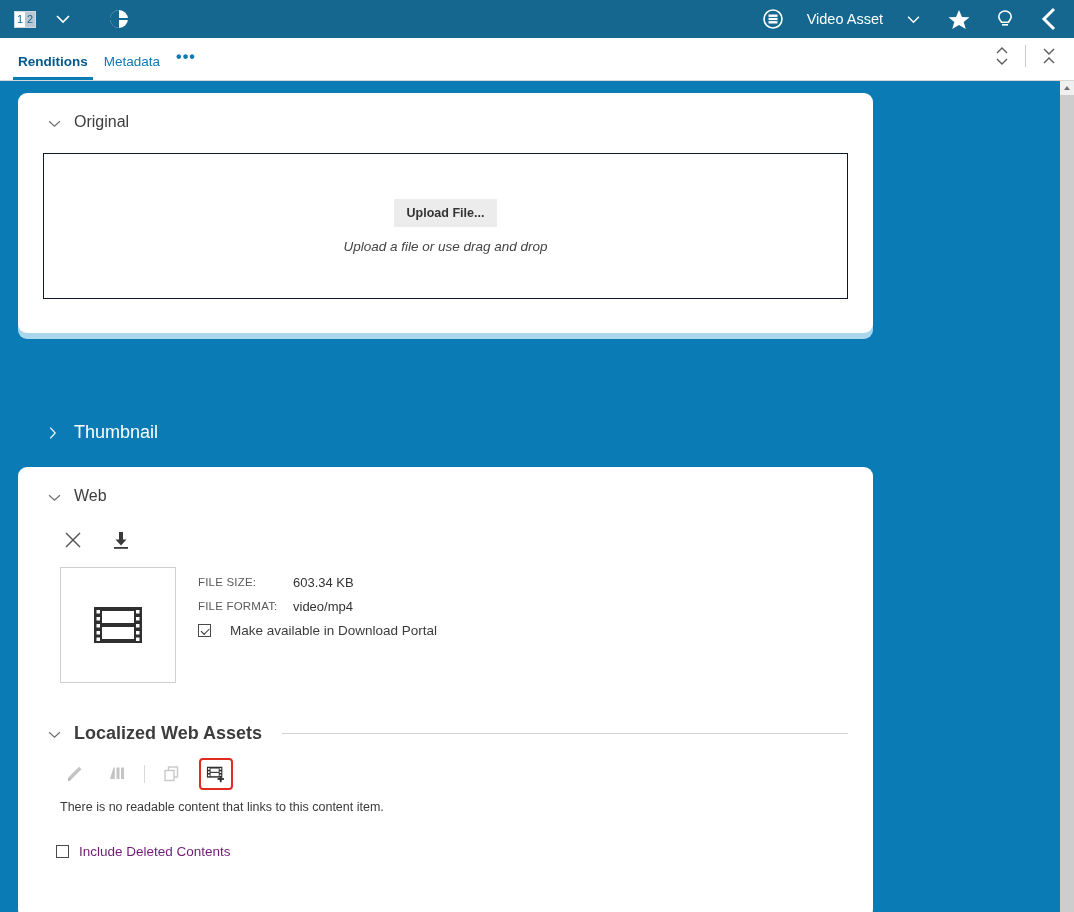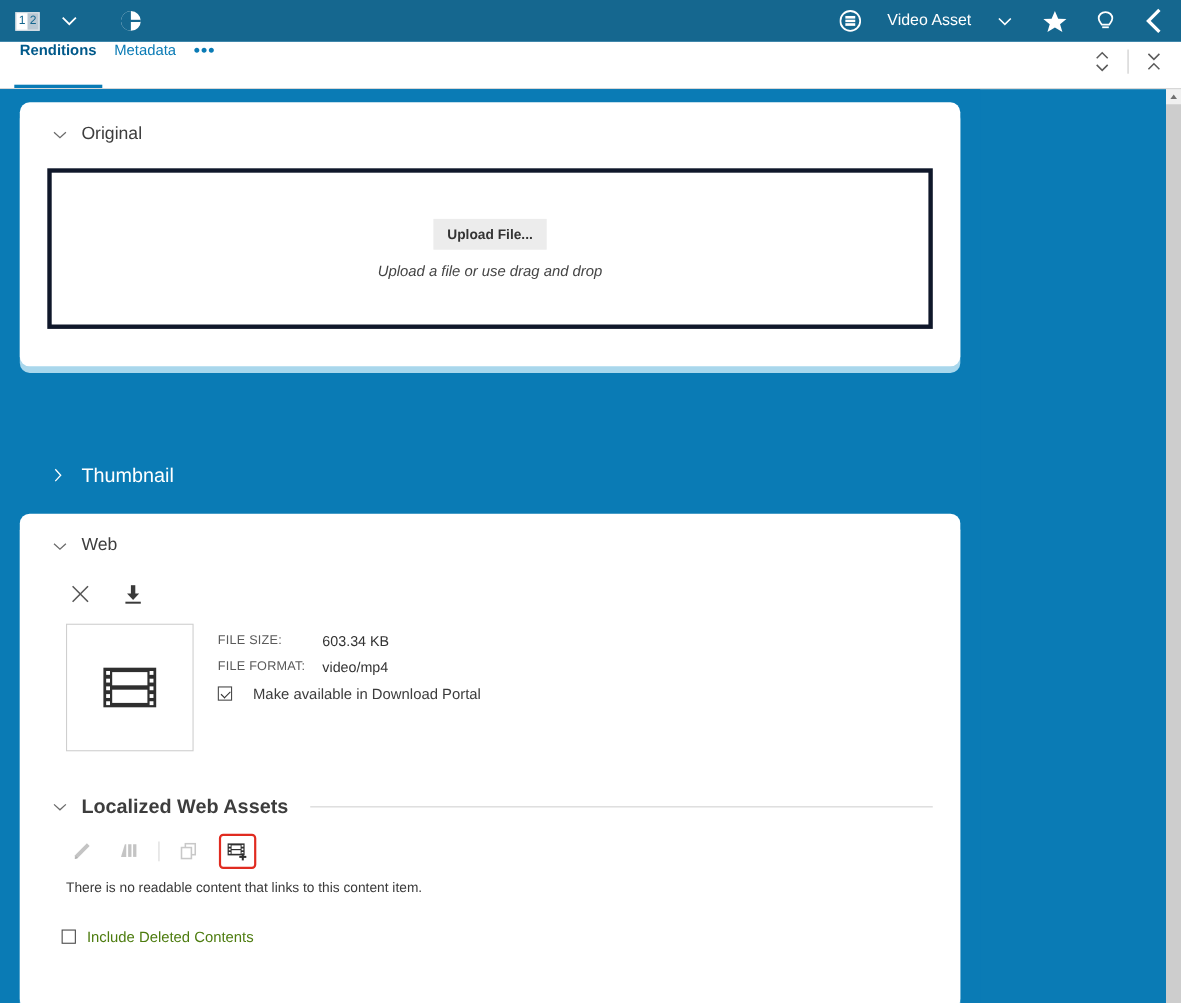--- a/index.html
+++ b/index.html
@@ -54,21 +54,21 @@
   .bulb-ico { width: 22px; height: 22px; }
 
   
   .tabbar {
     position: absolute; top: 38px; left: 0;
     width: 1074px; height: 43px;
     background: #ffffff;
     border-bottom: 1px solid #d7d7d7;
     display: flex; align-items: flex-end;
   }
-  .tabs { display: flex; height: 100%; padding-left: 10px; gap: 0; }
+  .tabs { display: flex; align-items: flex-end; height: 100%; padding-left: 10px; gap: 0; }
   .tab {
     font-size: 13.5px; color: #0a7bb5; cursor: pointer;
     padding: 0 8px 11px 8px; position: relative;
   }
   .tab.active { font-weight: bold; color: #00598a; }
   .tab.active:after {
     content: ""; position: absolute; left: 3px; right: 3px; bottom: 0;
     height: 3px; background: #0a7bb5;
   }
   .tab-more { color: #0a7bb5; font-size: 16px; letter-spacing: 1px; padding: 0 8px 14px 8px; cursor: pointer; font-weight: bold;}
@@ -101,21 +101,21 @@
   .caret {
     color: #6b6b6b; font-size: 15px; width: 14px; display: inline-block;
     cursor: pointer; user-select: none;
   }
 
   
   #card-original { margin-top: 12px; height: 240px; }
   .dropzone {
     margin: 22px 25px 0 25px;
     height: 146px;
-    border: 4px solid #0f172a;
+    border: 1px solid #0f172a;
     display: flex; flex-direction: column;
     align-items: center; justify-content: center;
     gap: 12px;
   }
   .upload-btn {
     background: #ececec; border: none;
     font-family: "Liberation Sans", sans-serif;
     font-size: 12.5px; font-weight: bold; color: #333;
     padding: 7px 13px; cursor: pointer;
   }
@@ -172,21 +172,21 @@
   .lwa-ico {
     width: 30px; height: 30px; display: flex; align-items: center; justify-content: center;
     cursor: pointer;
   }
   .lwa-ico.highlight {
     border: 2px solid #e02b20; border-radius: 4px;
     width: 34px; height: 32px;
   }
   .lwa-sep { width: 1px; height: 18px; background: #d8d8d8; }
   .lwa-msg { font-size: 12.5px; color: #3a3a3a; padding: 10px 0 0 12px; }
-  .lwa-cb { display: flex; align-items: center; gap: 10px; padding: 30px 0 0 8px; font-size: 13.5px; color: #4d7c0f; cursor: pointer;}
+  .lwa-cb { display: flex; align-items: center; gap: 10px; padding: 30px 0 0 8px; font-size: 13.5px; color: #701a75; cursor: pointer;}
 
   
   .scrollbar {
     position: absolute; top: 81px; right: 0;
     width: 14px; height: 831px; background: #cdcdcd;
   }
   .scroll-up, .scroll-down {
     width: 14px; height: 14px; background: #f0f0f0;
     display: flex; align-items: center; justify-content: center; cursor: pointer;
   }

